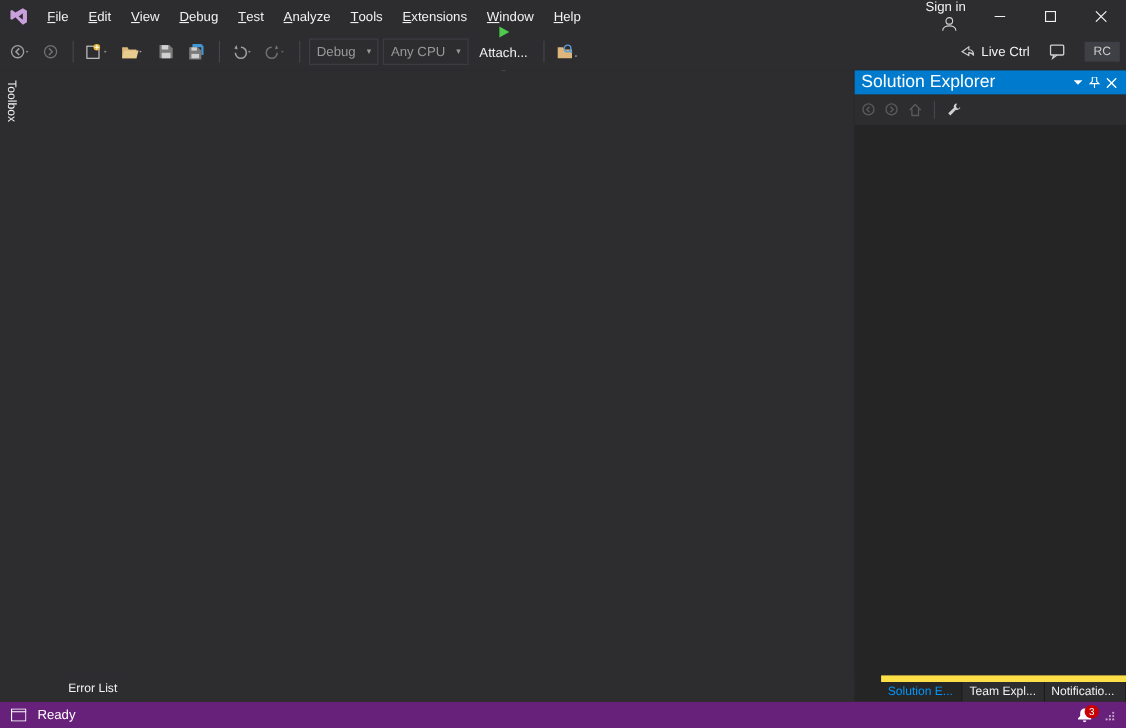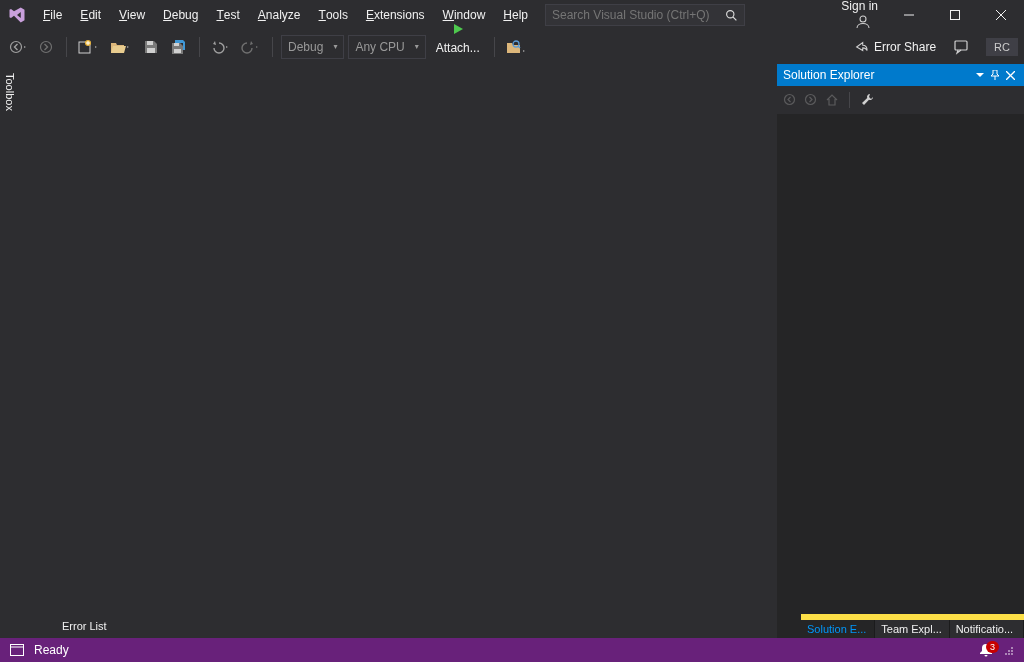--- a/index.html
+++ b/index.html
@@ -35,21 +35,21 @@
 
 
 .main { flex: 1; display: flex; min-height: 0; }
 .toolbox-tab { width: 24px; background: #2d2d30; position: relative; }
 .toolbox-label { position: absolute; top: 6px; left: 3px; writing-mode: vertical-rl; font-size: 11px; color: #f1f1f1; padding: 3px 1px; }
 .editor-area { flex: 1; background: #2d2d30; position: relative; }
 .errorlist-tab { position: absolute; bottom: 0; left: 28px; background: #2d2d30; border-top: 1px solid #2d2d30; padding: 4px 10px 6px 10px; font-size: 11px; color: #f1f1f1; }
 
 
 .solution-panel { width: 248px; background: #252526; border-left: 1px solid #2d2d30; display: flex; flex-direction: column; }
-.panel-title { height: 22px; background: #007acc; color: #fff; display: flex; align-items: center; padding: 0 6px; font-size: 12px; }
+.panel-title { height: 22px; background: #007acc; color: #fff; display: flex; align-items: center; padding: 0 6px; font-size: 16px; }
 .panel-title-text { flex: 1; }
 .panel-title .icon { padding: 0 3px; cursor: default; }
 .panel-toolbar { height: 28px; background: #2d2d30; display: flex; align-items: center; padding: 0 6px; gap: 8px; border-bottom: 1px solid #2d2d30; }
 .panel-toolbar .tb-icon { color: #888; }
 .panel-toolbar .tb-icon.disabled { opacity: 0.5; }
 .panel-body { flex: 1; background: #252526; }
 .panel-tabs { height: 24px; display: flex; border-top: 6px solid #fde047; margin-left: 24px; }
 .panel-tab { flex: 1; display: flex; align-items: center; padding: 0 6px; font-size: 11px; background: #2d2d30; border-right: 1px solid #1b1b1c; white-space: nowrap; overflow: hidden; text-overflow: ellipsis; color: #f1f1f1; }
 .panel-tab.active { background: #252526; color: #0097fb; }
 
@@ -76,29 +76,20 @@
       <div class="menu-item"><span class="u">E</span>dit</div>
       <div class="menu-item"><span class="u">V</span>iew</div>
       <div class="menu-item"><span class="u">D</span>ebug</div>
       <div class="menu-item"><span class="u">T</span>est</div>
       <div class="menu-item"><span class="u">A</span>nalyze</div>
       <div class="menu-item"><span class="u">T</span>ools</div>
       <div class="menu-item"><span class="u">E</span>xtensions</div>
       <div class="menu-item"><span class="u">W</span>indow</div>
       <div class="menu-item"><span class="u">H</span>elp</div>
     </div>
-  <div class="search-box">
-    <input placeholder="Search Visual Studio (Ctrl+Q)" style="">
-    <span class="icon">
-      <svg width="13" height="13" viewBox="0 0 16 16">
-          <circle cx="6.5" cy="6.5" r="4.5" fill="none" stroke="#dcdcdc" stroke-width="1.4"></circle>
-          <line x1="10" y1="10" x2="14" y2="14" stroke="#dcdcdc" stroke-width="1.6"></line>
-        </svg>
-    </span>
-  </div>
   <div class="titlebar-spacer"></div>
   <div class="signin">
     <span>Sign in</span>
     <svg width="18" height="18" viewBox="0 0 24 24">
         <circle cx="12" cy="8" r="4" fill="none" stroke="#d0d0d0" stroke-width="1.4"></circle>
         <path d="M4 20c0-4 4-6 8-6s8 2 8 6" fill="none" stroke="#d0d0d0" stroke-width="1.4"></path>
       </svg>
   </div>
   <div class="win-controls">
     <div class="win-btn">
@@ -205,21 +196,21 @@
         <circle cx="10" cy="5" r="3" fill="none" stroke="#5b9bd5" stroke-width="1.3"></circle>
         <line x1="12" y1="7" x2="14" y2="9" stroke="#5b9bd5" stroke-width="1.4"></line>
         <path d="M17 11l2 1-2 1z" fill="#a0a0a0"></path>
       </svg>
   </div>
   <div class="toolbar-spacer"></div>
   <div class="liveshare">
     <svg width="14" height="14" viewBox="0 0 16 16">
         <path d="M3 8l7-5v3c4 0 5 3 5 6-1-2-3-3-5-3v3z" fill="none" stroke="#d0d0d0" stroke-width="1.2"></path>
       </svg>
-    <span>Error Share</span>
+    <span>Live Ctrl</span>
   </div>
   <div class="tb-btn feedback-btn">
     <svg width="16" height="16" viewBox="0 0 16 16">
         <rect x="1" y="2" width="12" height="9" rx="1" fill="none" stroke="#d0d0d0" stroke-width="1.2"></rect>
         <path d="M4 11l-1 3 4-3" fill="none" stroke="#d0d0d0" stroke-width="1.2"></path>
       </svg>
   </div>
   <div class="rc-badge">RC</div>
 </div>
 

